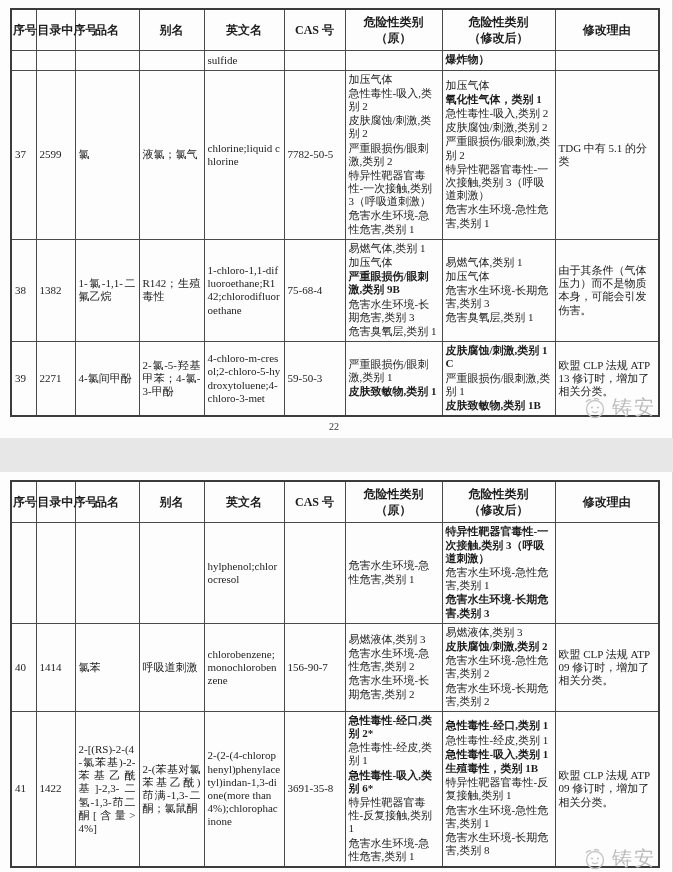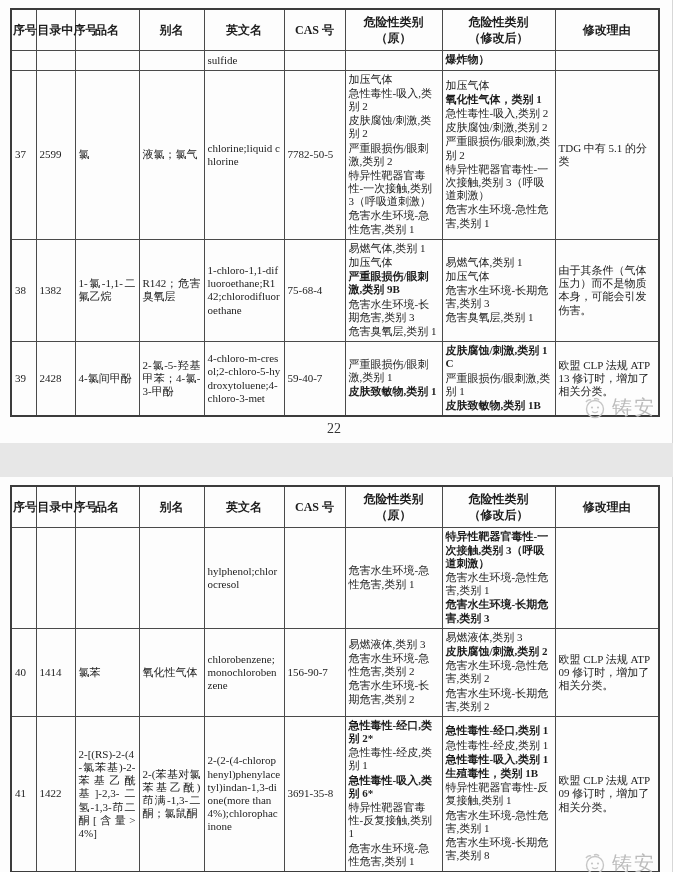--- a/index.html
+++ b/index.html
@@ -9,21 +9,21 @@
   .page-gap{height:34px;background:#e7e7e7;}
   table.doc{border-collapse:collapse;table-layout:fixed;width:648px;border:2px solid #3c3c3c;background:#fdfdfd;}
   table.doc td,table.doc th{border:1px solid #4a4a4a;vertical-align:middle;padding:2px 3px;font-size:11px;line-height:1.2;word-break:break-all;}
   table.doc th{font-size:12px;font-weight:bold;text-align:center;padding:4px 1px;line-height:1.35;word-break:keep-all;}
   td.c{text-align:left;}
   td.name,td.alias{text-align:justify;}
   td.haz{vertical-align:middle;}
   .hz{margin:0 0 1px 0;}
   .hz b{font-weight:bold;}
   td.reason{position:relative;}
-  .footer{font-size:14px;text-align:center;color:#333;margin:4px 0 2px 0;width:648px;}
+  .footer{font-size:10px;text-align:center;color:#333;margin:4px 0 2px 0;width:648px;}
   .wm{position:absolute;right:2px;bottom:-4px;display:flex;align-items:center;color:#bcbcbc;font-size:20px;letter-spacing:2px;white-space:nowrap;pointer-events:none;}
   .wm svg{margin-right:3px;}
 </style>
 </head>
 <body>
 
 <div class="canvas">
 
   <div class="page">
     <table class="doc">
@@ -88,45 +88,45 @@
               <div class="hz">严重眼损伤/眼刺激,类别 2</div>
               <div class="hz">特异性靶器官毒性-一次接触,类别 3（呼吸道刺激）</div>
               <div class="hz">危害水生环境-急性危害,类别 1</div>
             </td>
             <td class="reason"><span>TDG 中有 5.1 的分类</span></td>
           </tr>
           <tr>
             <td class="c">38</td>
             <td class="c">1382</td>
             <td class="name">1-氯-1,1-二氟乙烷</td>
-            <td class="alias">R142；危害臭氧层</td>
+            <td class="alias">R142；生殖毒性</td>
             <td>1-chloro-1,1-difluoroethane;R142;chlorodifluoroethane</td>
             <td class="c">75-68-4</td>
             <td class="haz">
               <div class="hz">易燃气体,类别 1</div>
               <div class="hz">加压气体</div>
               <div class="hz"><b>严重眼损伤/眼刺激,类别 9B</b></div>
               <div class="hz">危害水生环境-长期危害,类别 3</div>
               <div class="hz">危害臭氧层,类别 1</div>
             </td>
             <td class="haz">
               <div class="hz">易燃气体,类别 1</div>
               <div class="hz">加压气体</div>
               <div class="hz">危害水生环境-长期危害,类别 3</div>
               <div class="hz">危害臭氧层,类别 1</div>
             </td>
             <td class="reason"><span>由于其条件（气体压力）而不是物质本身，可能会引发伤害。</span></td>
           </tr>
           <tr>
             <td class="c">39</td>
-            <td class="c">2428</td>
+            <td class="c">2271</td>
             <td class="name">4-氯间甲酚</td>
             <td class="alias">2-氯-5-羟基甲苯；4-氯-3-甲酚</td>
             <td>4-chloro-m-cresol;2-chloro-5-hydroxytoluene;4-chloro-3-met</td>
-            <td class="c">59-40-7</td>
+            <td class="c">59-50-3</td>
             <td class="haz">
               <div class="hz">严重眼损伤/眼刺激,类别 1</div>
               <div class="hz"><b>皮肤致敏物,类别 1</b></div>
             </td>
             <td class="haz">
               <div class="hz"><b>皮肤腐蚀/刺激,类别 1C</b></div>
               <div class="hz">严重眼损伤/眼刺激,类别 1</div>
               <div class="hz"><b>皮肤致敏物,类别 1B</b></div>
             </td>
             <td class="reason"><span>欧盟 CLP 法规 ATP13 修订时，增加了相关分类。</span><span class="wm">
@@ -189,21 +189,21 @@
               <div class="hz"><b>特异性靶器官毒性-一次接触,类别 3（呼吸道刺激）</b></div>
               <div class="hz">危害水生环境-急性危害,类别 1</div>
               <div class="hz"><b>危害水生环境-长期危害,类别 3</b></div>
             </td>
             <td class="reason"><span></span></td>
           </tr>
           <tr>
             <td class="c">40</td>
             <td class="c">1414</td>
             <td class="name">氯苯</td>
-            <td class="alias">氧化性气体</td>
+            <td class="alias">呼吸道刺激</td>
             <td>chlorobenzene;monochlorobenzene</td>
             <td class="c">156-90-7</td>
             <td class="haz">
               <div class="hz">易燃液体,类别 3</div>
               <div class="hz">危害水生环境-急性危害,类别 2</div>
               <div class="hz">危害水生环境-长期危害,类别 2</div>
             </td>
             <td class="haz">
               <div class="hz">易燃液体,类别 3</div>
               <div class="hz"><b>皮肤腐蚀/刺激,类别 2</b></div>

